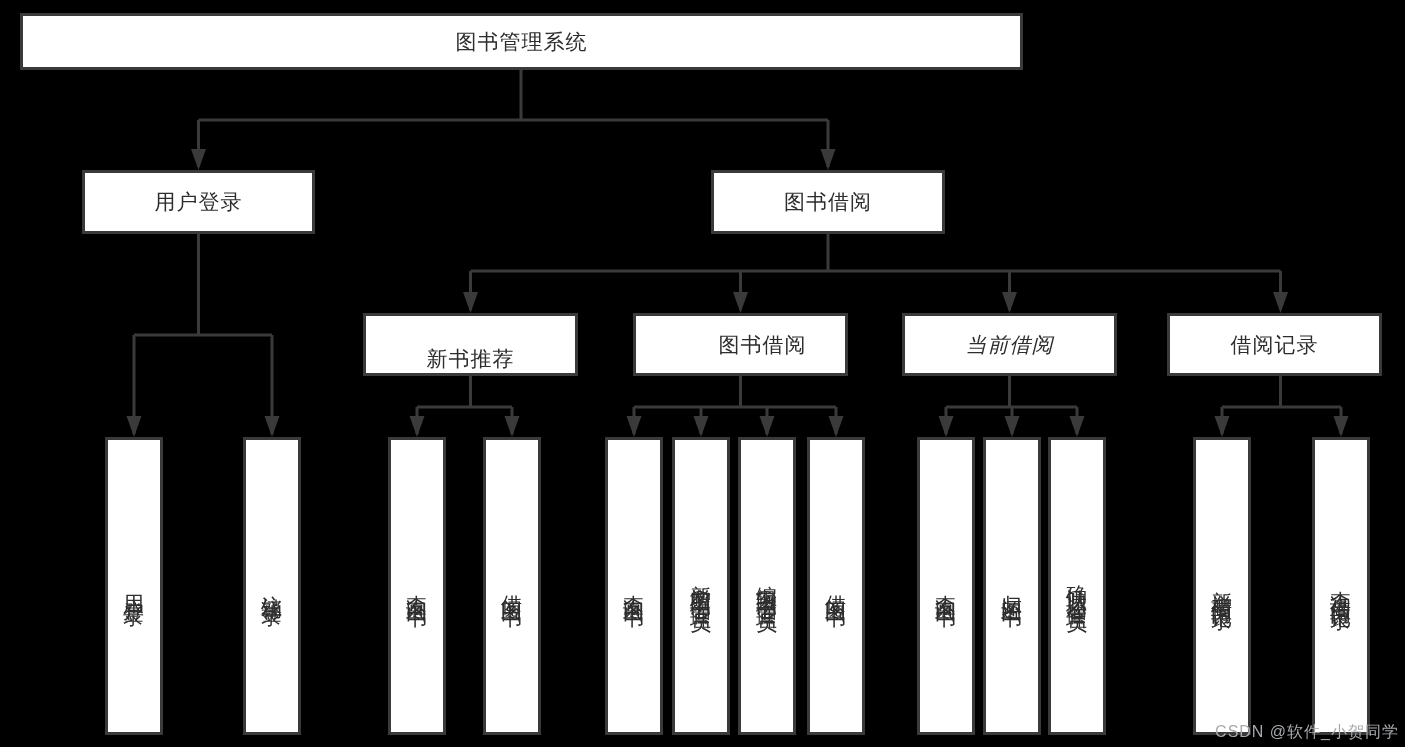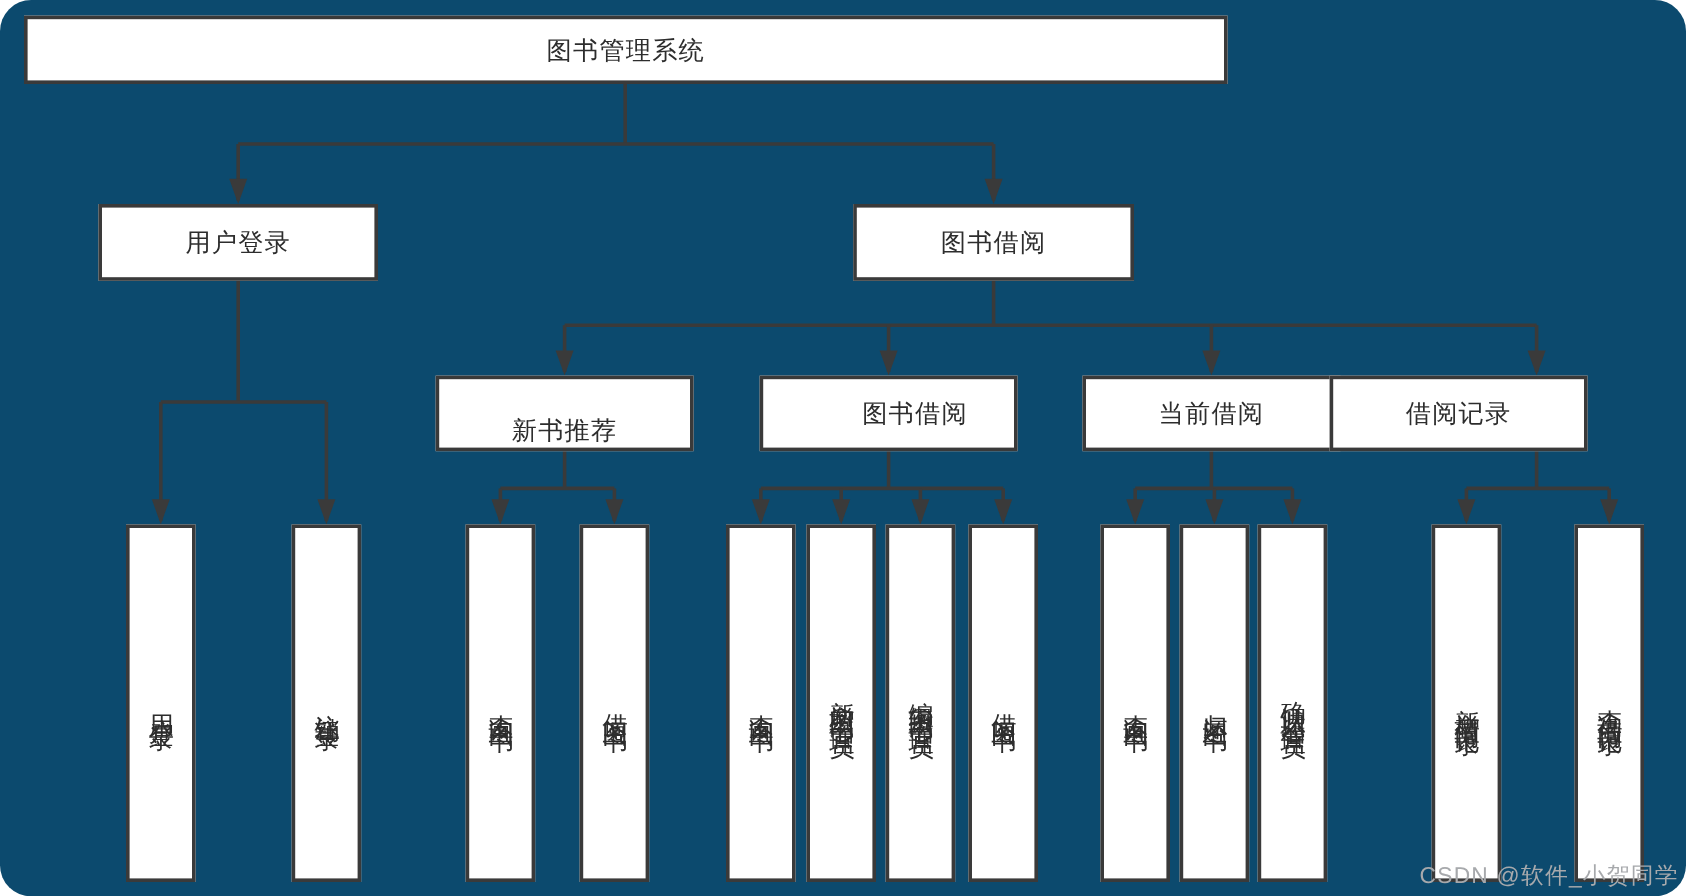--- a/index.html
+++ b/index.html
@@ -1,24 +1,23 @@
 <!DOCTYPE html>
 <html><head>
 <meta charset="utf-8">
 <style>
   html, body { margin: 0; padding: 0; background: #ffffff; }
   .canvas {
     position: relative;
     width: 1405px;
     height: 747px;
-    background: #0c4a6e;
+    background: #000000;
     font-family: "Liberation Sans", sans-serif;
     color: #2d2d2d;
     overflow: hidden;
-    border-radius: 26px;
   }
   .connectors {
     position: absolute;
     left: 0; top: 0;
     width: 1405px; height: 747px;
   }
   .node {
     position: absolute;
     box-sizing: border-box;
     border: 3px solid #3a3a3a;
@@ -30,22 +29,22 @@
     letter-spacing: 1px;
     color: #2d2d2d;
     text-align: center;
   }
   .node.root   { left: 20px;   top: 13px;  width: 1003px; height: 57px; }
   .node.lvl2a  { left: 82px;   top: 170px; width: 233px;  height: 64px; }
   .node.lvl2b  { left: 711px;  top: 170px; width: 234px;  height: 64px; }
   .node.lvl3   { top: 313px; width: 215px; height: 63px; }
   .node.l3-0   { left: 363px; align-items: flex-end; }
   .node.l3-1   { left: 633px; padding-left: 44px; }
-  .node.l3-2   { left: 902px; }
-  .node.l3-3   { left: 1108px; text-align: center; }
+  .node.l3-2   { left: 902px; font-style: italic; }
+  .node.l3-3   { left: 1167px; text-align: center; }
   .node.leaf   { top: 437px; width: 58px; height: 298px; padding: 4px 0; }
   .leaf span {
     writing-mode: vertical-rl;
     text-orientation: mixed;
     letter-spacing: 4px;
     line-height: 1;
     white-space: nowrap;
   }
   .lf-0  { left: 105px; }
   .lf-1  { left: 243px; }
@@ -57,21 +56,21 @@
   .lf-7  { left: 807px; }
   .lf-8  { left: 917px; }
   .lf-9  { left: 983px; }
   .lf-10 { left: 1048px; width: 59px; }
   .lf-11 { left: 1193px; }
   .lf-12 { left: 1312px; }
   .watermark {
     position: absolute;
     right: 6px;
     bottom: 4px;
-    font-size: 19px;
+    font-size: 16px;
     color: #a7a9ac;
     letter-spacing: 1px;
     z-index: 5;
   }
 </style>
 </head>
 <body>
 
 <div class="canvas">
 

